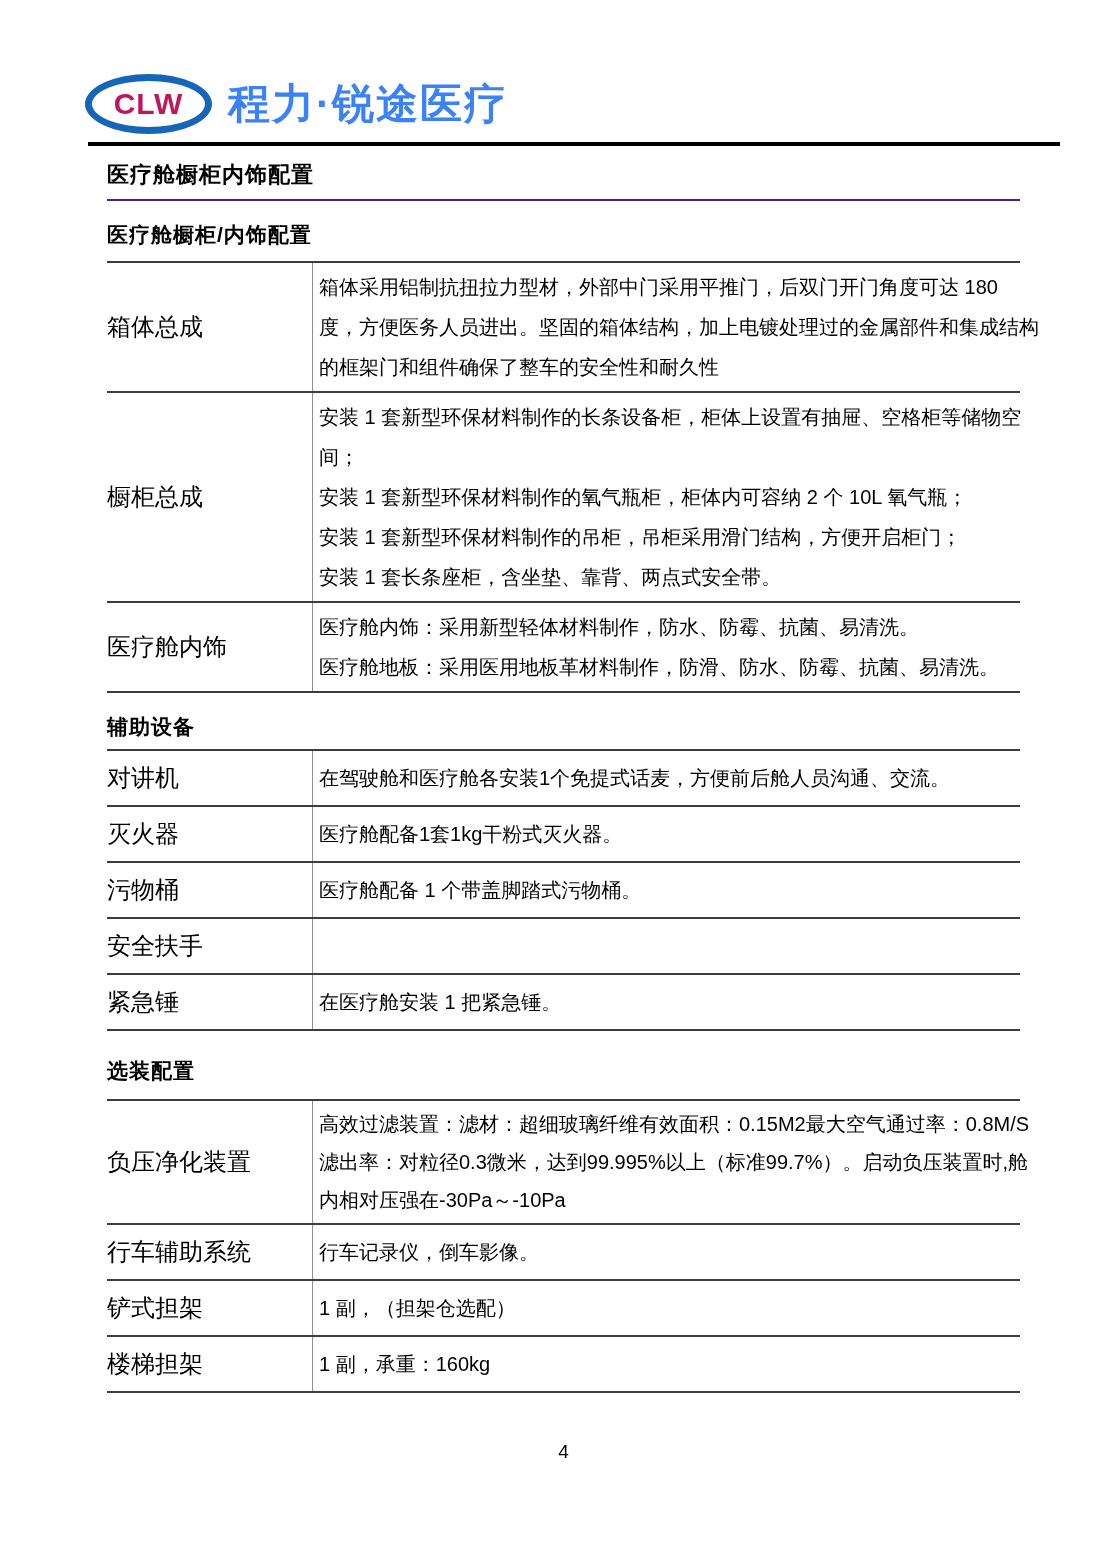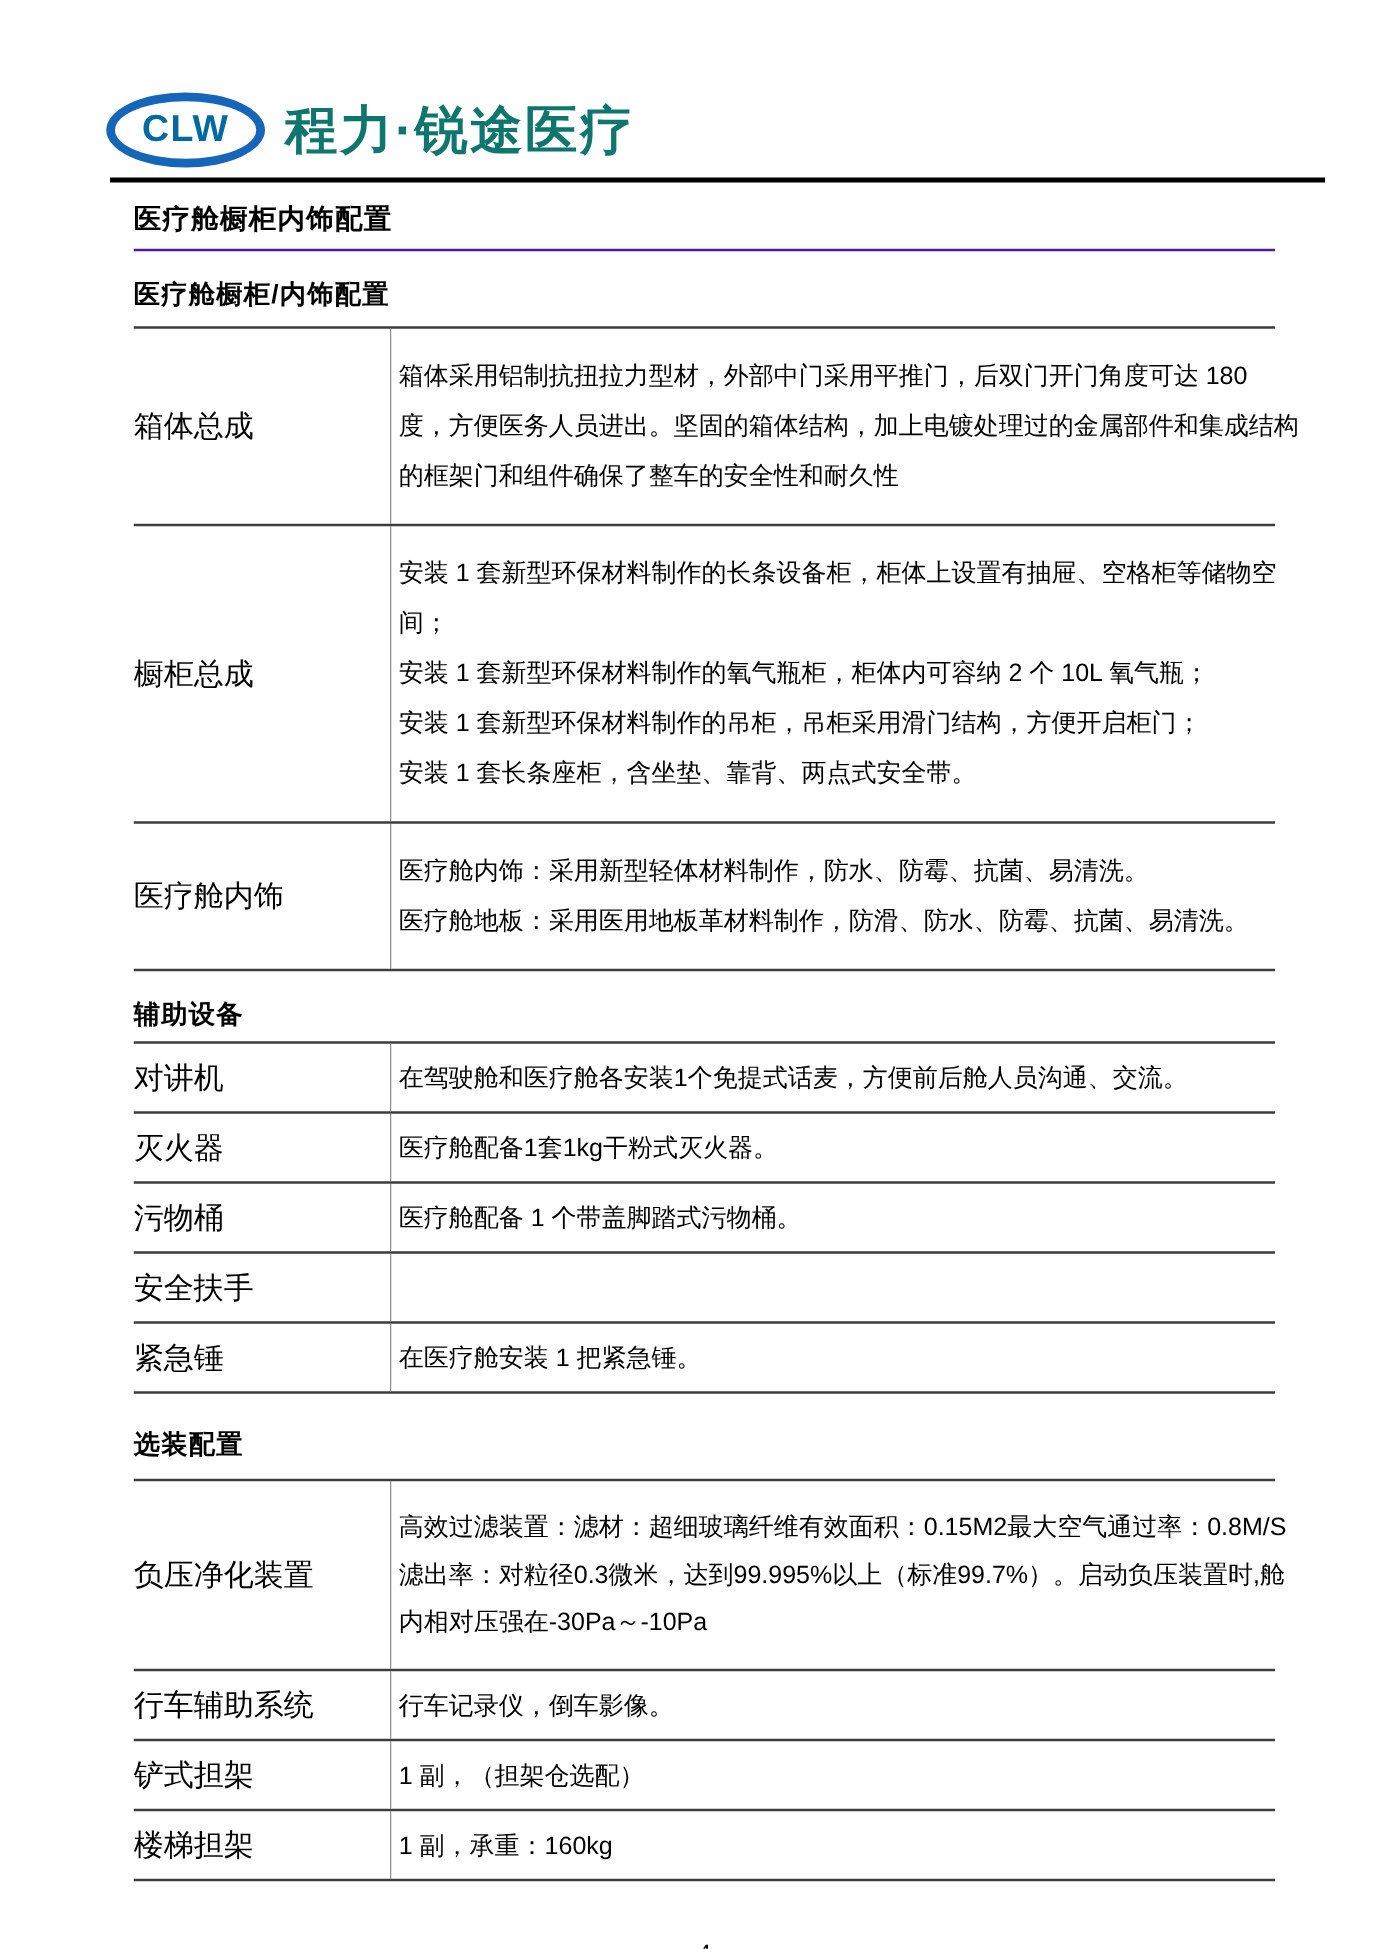--- a/index.html
+++ b/index.html
@@ -21,28 +21,28 @@
     width: 127px;
     height: 60px;
     border: 7px solid #1565b8;
     border-radius: 50%;
     background: #ffffff;
     display: flex;
     align-items: center;
     justify-content: center;
   }
   .logo-oval span {
-    color: #0369a1;
+    color: #be185d;
     font-size: 30px;
     font-weight: 800;
     letter-spacing: 1px;
   }
   .brand-name {
     margin-left: 16px;
-    color: #0f766e;
+    color: #3b82f6;
     font-size: 42px;
     font-weight: bold;
     letter-spacing: 2px;
     white-space: nowrap;
   }
   .top-rule {
     margin: 7px 0 0 88px;
     width: 972px;
     height: 4px;
     background: #000000;
@@ -80,21 +80,21 @@
   .value-cell {
     flex: 1;
     padding-left: 6px;
     display: flex;
     align-items: center;
     font-size: 20px;
   }
   .value-text {
     white-space: pre;
     line-height: 40px;
-    padding: 18px 0;
+    padding: 4px 0;
   }
   .row.tight .value-text { line-height: 38px; }
   .row.single { height: 56px; }
   .row.single .value-text { line-height: normal; padding: 0; }
   
   .footer {
     margin-top: 48px;
     width: 913px;
     margin-left: 107px;
     text-align: center;

